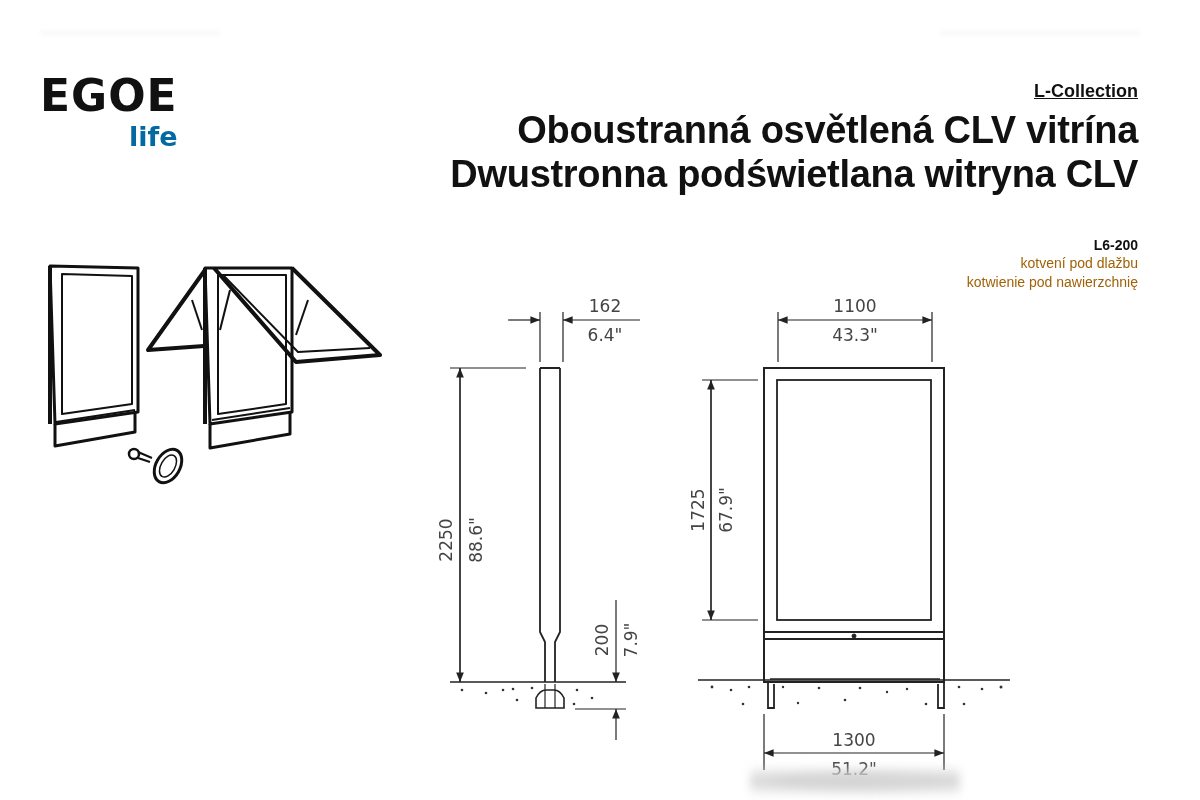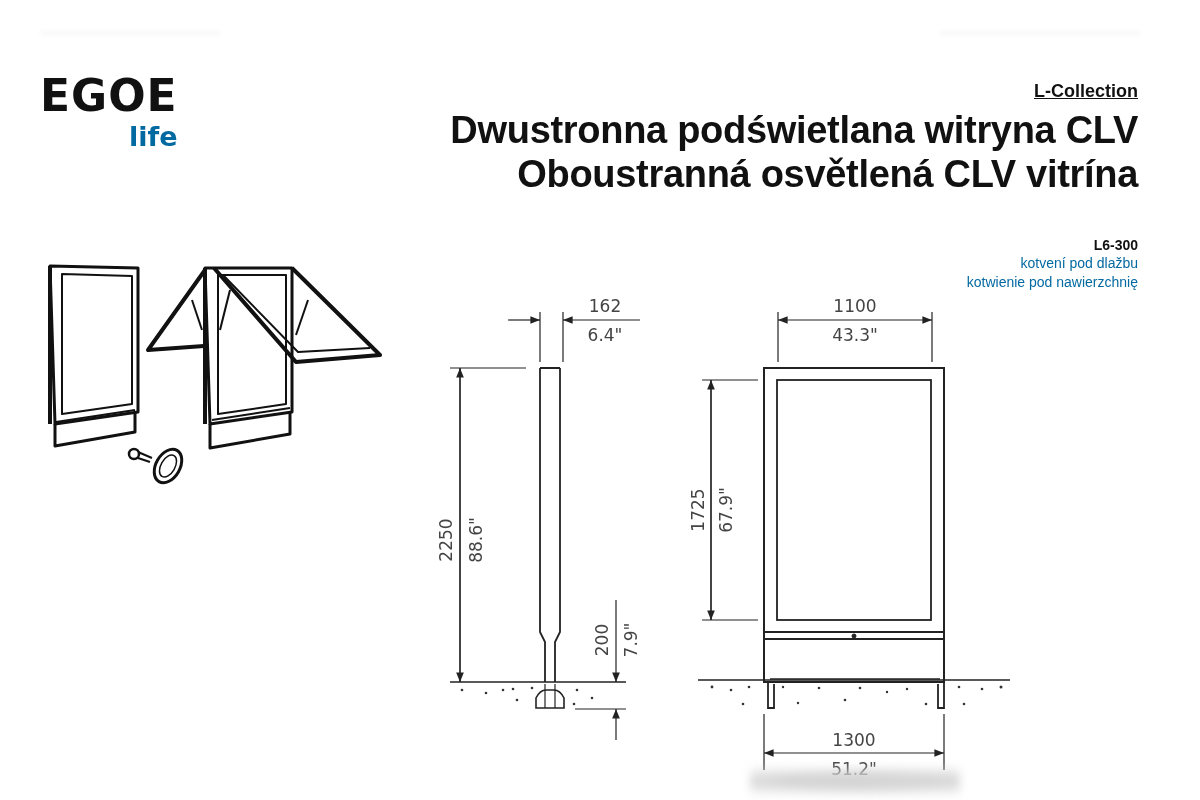--- a/index.html
+++ b/index.html
@@ -6,44 +6,44 @@
     body { width: 1200px; height: 800px; position: relative; overflow: hidden; font-family: "Liberation Sans", sans-serif; color: #111; }
     .fade { position: absolute; height: 6px; background: linear-gradient(to bottom, rgba(0,0,0,0.0), rgba(0,0,0,0.04), rgba(0,0,0,0.0)); filter: blur(2px); }
     .logo { position: absolute; left: 40px; top: 74px; }
     .logo-main { font-family: "DejaVu Sans", sans-serif; font-weight: bold; font-size: 44px; letter-spacing: 1px; line-height: 44px; color: #111; }
     .logo-sub { font-family: "DejaVu Sans", sans-serif; font-weight: bold; font-size: 27px; line-height: 30px; text-align: right; color: #0369a1; margin-top: 4px; }
     .header { position: absolute; right: 62px; top: 74px; text-align: right; }
     .collection { font-weight: bold; font-size: 18px; line-height: 34px; text-decoration: underline; }
     .title { font-weight: bold; font-size: 38px; line-height: 44px; letter-spacing: -0.3px; }
     .code { position: absolute; right: 62px; top: 236px; text-align: right; }
     .code-id { font-weight: bold; font-size: 14px; line-height: 18px; }
-    .code-line { font-size: 14px; line-height: 19px; color: #0369a1; }
+    .code-line { font-size: 14px; line-height: 19px; color: #a16207; }
     svg { position: absolute; left: 0; top: 0; }
     .dim { font-family: "DejaVu Sans", sans-serif; font-size: 17px; fill: #444; }
     .bottom-blur { position: absolute; left: 750px; top: 762px; width: 210px; height: 38px; background: radial-gradient(ellipse at 20% 50%, #cfcfcf, transparent 60%), radial-gradient(ellipse at 55% 50%, #d6d6d6, transparent 60%), radial-gradient(ellipse at 85% 50%, #d0d0d0, transparent 60%); filter: blur(4px); }
   </style>
 </head>
 <body>
 
 <div class="fade" style="left:40px; top:30px; width:180px;"></div>
 <div class="fade" style="left:940px; top:30px; width:200px;"></div>
 
 <div class="logo">
   <div class="logo-main">EGOE</div>
   <div class="logo-sub">life</div>
 </div>
 
 <div class="header">
   <div class="collection">L-Collection</div>
+  <div class="title">Oboustranná osvětlená CLV vitrína</div>
   <div class="title">Dwustronna podświetlana witryna CLV</div>
-  <div class="title">Oboustranná osvětlená CLV vitrína</div>
 </div>
 
 <div class="code">
-  <div class="code-id">L6-300</div>
+  <div class="code-id">L6-200</div>
   <div class="code-line">kotvení pod dlažbu</div>
   <div class="code-line">kotwienie pod nawierzchnię</div>
 </div>
 
 <svg width="1200" height="800" viewBox="0 0 1200 800">
   <defs>
     <marker id="arr" viewBox="0 0 10 10" refX="10" refY="5" markerWidth="8" markerHeight="8" orient="auto-start-reverse">
       <path d="M0,1 L10,5 L0,9 z" fill="#222"></path>
     </marker>
   </defs>

